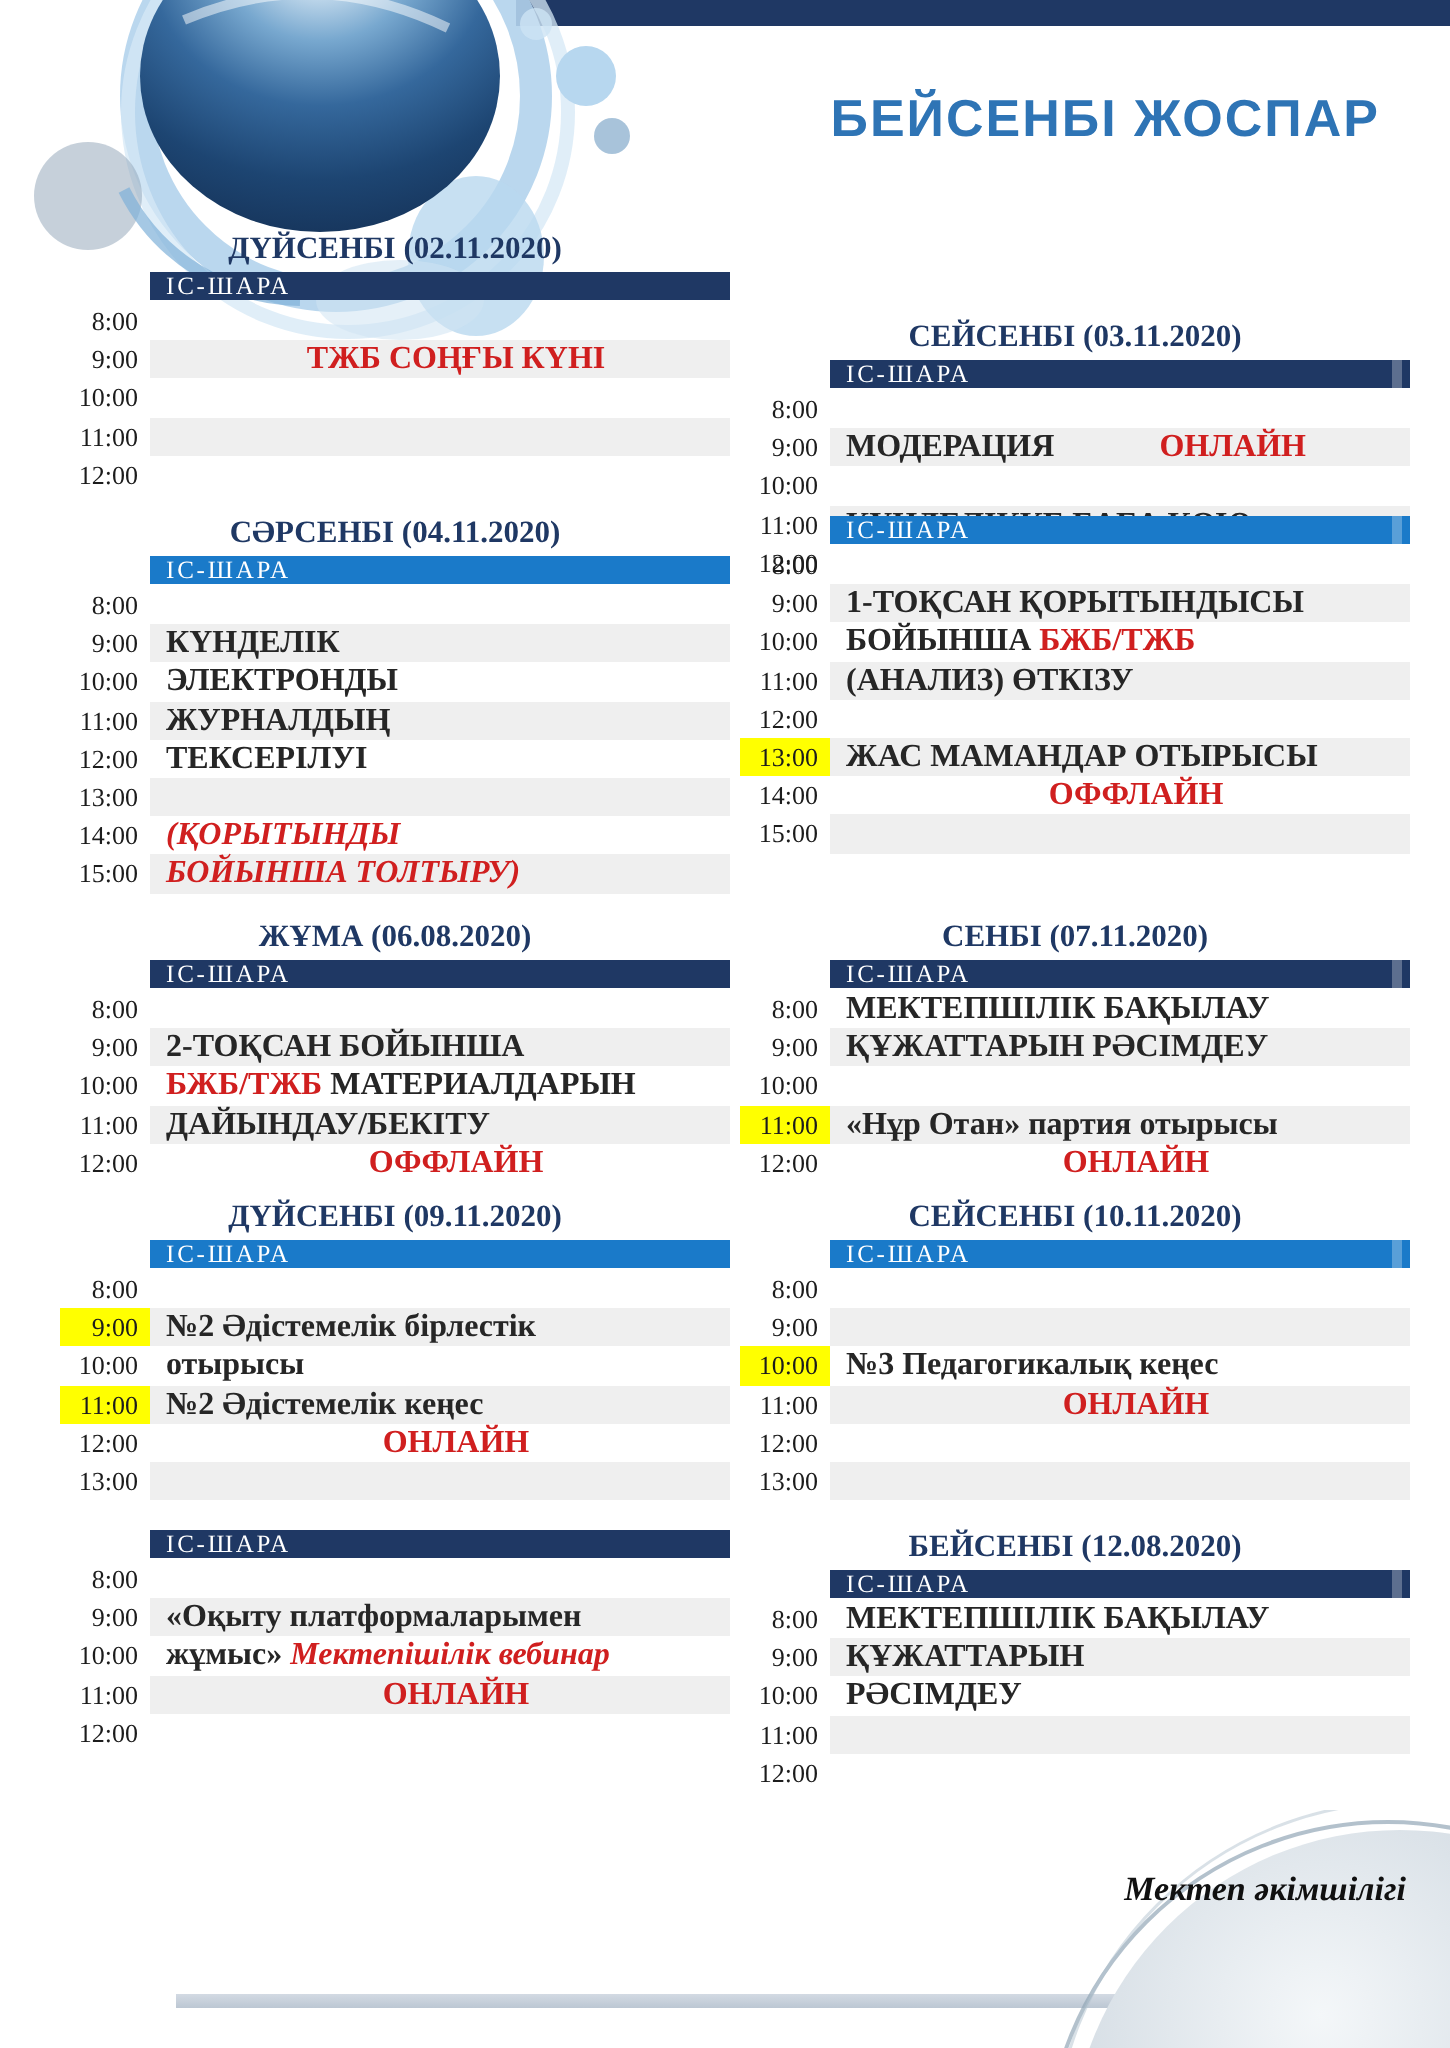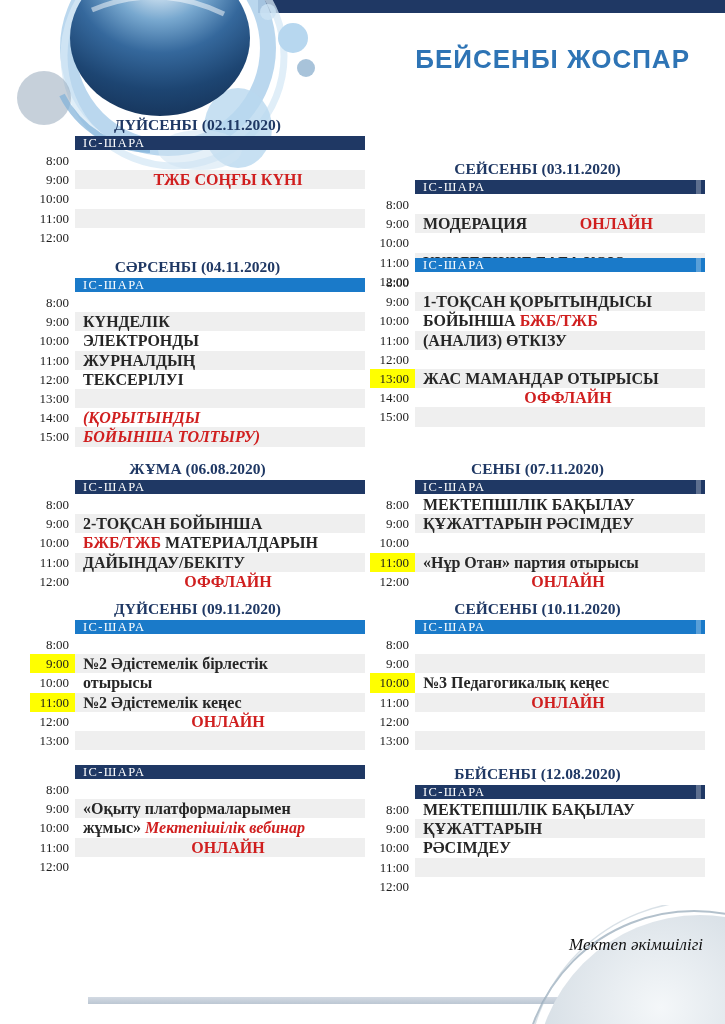--- a/index.html
+++ b/index.html
@@ -30,21 +30,21 @@
   .time.hl{background:var(--hl);}
   .cell{flex:1;display:flex;align-items:center;padding-left:8px;
     font-weight:bold;font-size:16px;line-height:19px;white-space:pre;}
   .cell.stripe{background:var(--stripe);}
   .cell.center{justify-content:center;padding-left:16px;}
   .cell.split .part:nth-child(2){margin-left:auto;margin-right:52px;}
   .s-dark{color:var(--ink);}
   .s-red{color:var(--red);}
   .s-red-italic{color:var(--red);font-style:italic;}
   #footer-sig{position:absolute;top:935px;right:22px;z-index:5;
-    font-weight:normal;font-style:italic;font-size:17px;color:#101010;}
+    font-weight:bold;font-style:italic;font-size:17px;color:#101010;}
   #footer-line{position:absolute;left:88px;top:997px;width:476px;height:7px;z-index:1;
     background:linear-gradient(#d3dae3,#bcc7d3);}
 </style>
 </head>
 <body>
 
 <div id="stage">
 
   <div class="top-bar"></div>
 

